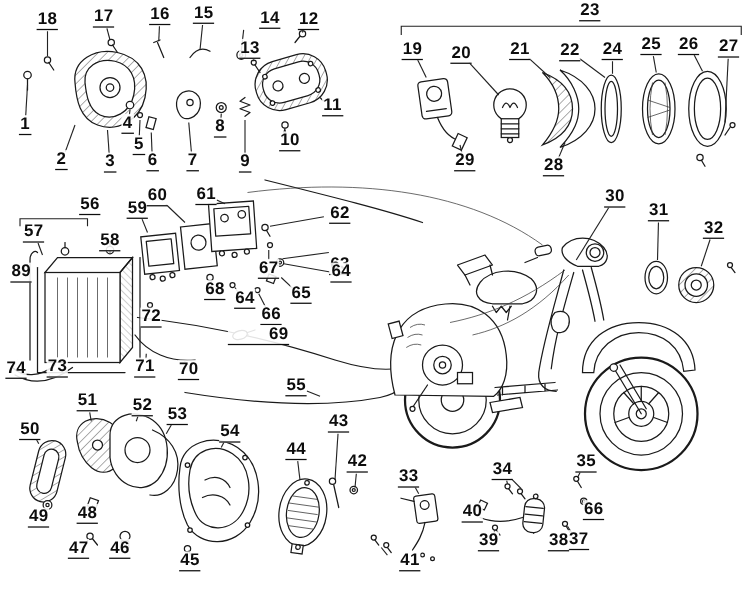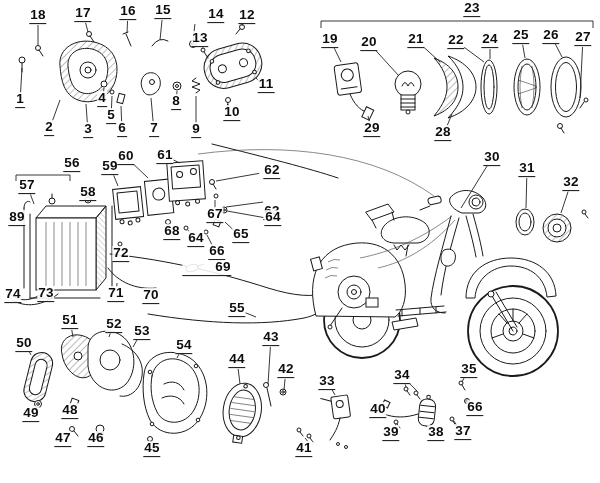--- a/index.html
+++ b/index.html
@@ -437,24 +437,24 @@
       <div class="label" style="left: 443px; top: 134px;">28</div>
       <div class="label" style="left: 372px; top: 130px;">29</div>
       <div class="label" style="left: 492px; top: 159px;">30</div>
       <div class="label" style="left: 527px; top: 170px;">31</div>
       <div class="label" style="left: 571px; top: 184px;">32</div>
       <div class="label" style="left: 327px; top: 383px;">33</div>
       <div class="label" style="left: 402px; top: 377px;">34</div>
       <div class="label" style="left: 469px; top: 371px;">35</div>
       <div class="label" style="left: 475px; top: 409px;">66</div>
       <div class="label" style="left: 463px; top: 433px;">37</div>
-      <div class="label" style="left: 436px; top: 434px;">38</div>
+      <div class="label" style="left: 447px; top: 434px;">38</div>
       <div class="label" style="left: 391px; top: 434px;">39</div>
       <div class="label" style="left: 378px; top: 411px;">40</div>
-      <div class="label" style="left: 304px; top: 450px;">41</div>
+      <div class="label" style="left: 328px; top: 450px;">41</div>
       <div class="label" style="left: 286px; top: 371px;">42</div>
       <div class="label" style="left: 271px; top: 339px;">43</div>
       <div class="label" style="left: 237px; top: 361px;">44</div>
       <div class="label" style="left: 152px; top: 450px;">45</div>
       <div class="label" style="left: 96px; top: 440px;">46</div>
       <div class="label" style="left: 63px; top: 440px;">47</div>
       <div class="label" style="left: 70px; top: 412px;">48</div>
       <div class="label" style="left: 31px; top: 415px;">49</div>
       <div class="label" style="left: 24px; top: 345px;">50</div>
       <div class="label" style="left: 70px; top: 322px;">51</div>

